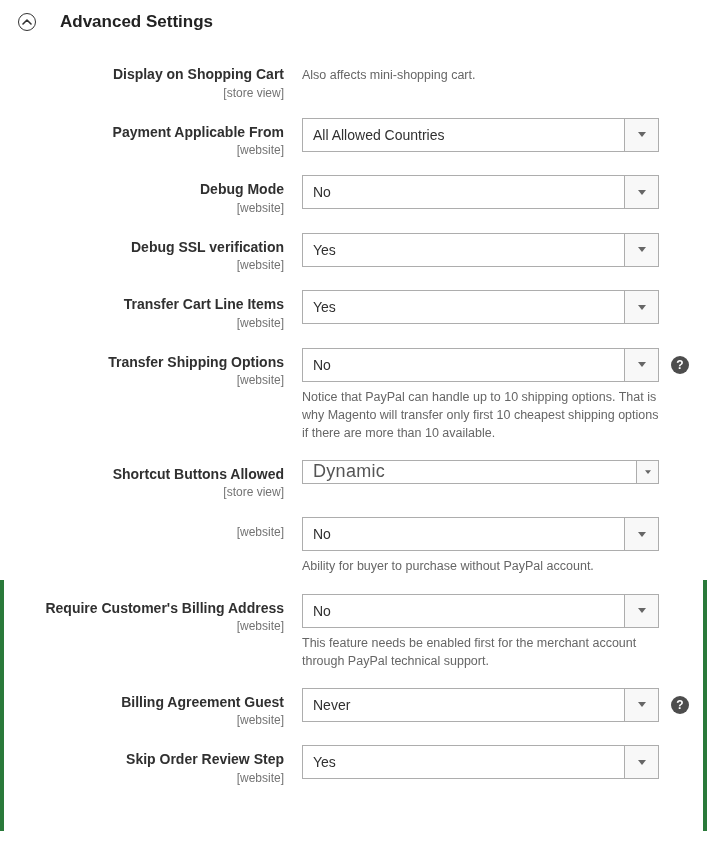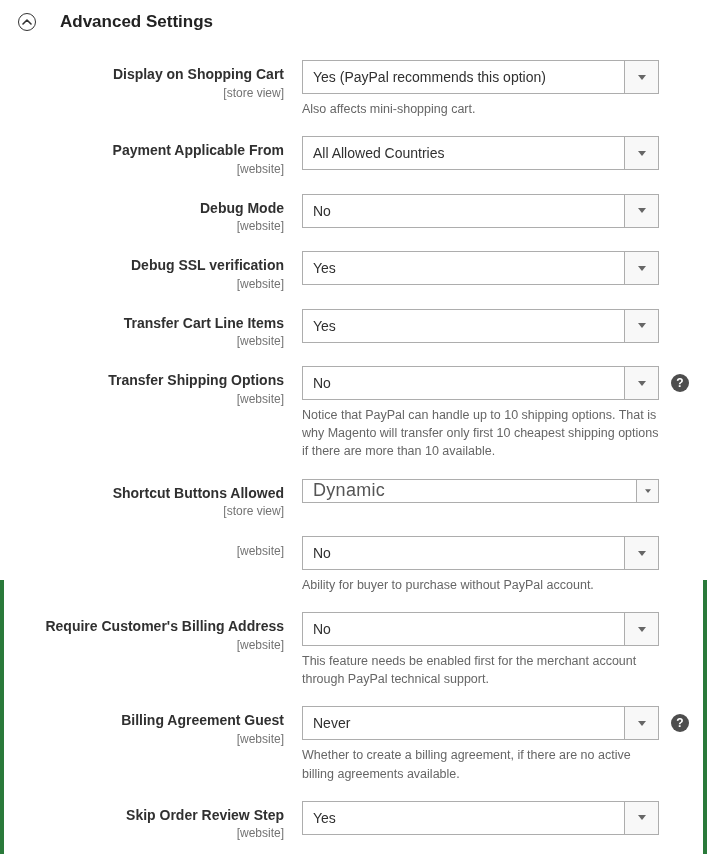--- a/index.html
+++ b/index.html
@@ -148,28 +148,20 @@
     </span>
     <span class="section-title">Advanced Settings</span>
   </div>
 
   <div class="field-row">
     <div class="field-label-col">
       <div class="field-label">Display on Shopping Cart</div>
       <div class="field-scope">[store view]</div>
     </div>
     <div class="field-control-col">
-      <div class="select-wrap">
-        <div class="select-text">Yes (PayPal recommends this option)</div>
-        <div class="select-caret">
-          <svg width="8" height="5" viewBox="0 0 8 5">
-              <path d="M0 0 L4 5 L8 0 Z" fill="#666"></path>
-            </svg>
-        </div>
-      </div>
       <div class="field-note">Also affects mini-shopping cart.</div>
     </div>
   </div>
 
   <div class="field-row">
     <div class="field-label-col">
       <div class="field-label">Payment Applicable From</div>
       <div class="field-scope">[website]</div>
     </div>
     <div class="field-control-col">
@@ -313,21 +305,20 @@
     </div>
     <div class="field-control-col">
       <div class="select-wrap">
         <div class="select-text">Never</div>
         <div class="select-caret">
             <svg width="8" height="5" viewBox="0 0 8 5">
               <path d="M0 0 L4 5 L8 0 Z" fill="#666"></path>
             </svg>
           </div>
       </div>
-      <div class="field-note">Whether to create a billing agreement, if there are no active billing agreements available.</div>
     </div>
     <span class="help-icon">?</span>
   </div>
 
   <div class="field-row" id="row-skip" style="margin-bottom:16px">
     <div class="field-label-col">
       <div class="field-label">Skip Order Review Step</div>
       <div class="field-scope">[website]</div>
     </div>
     <div class="field-control-col">

